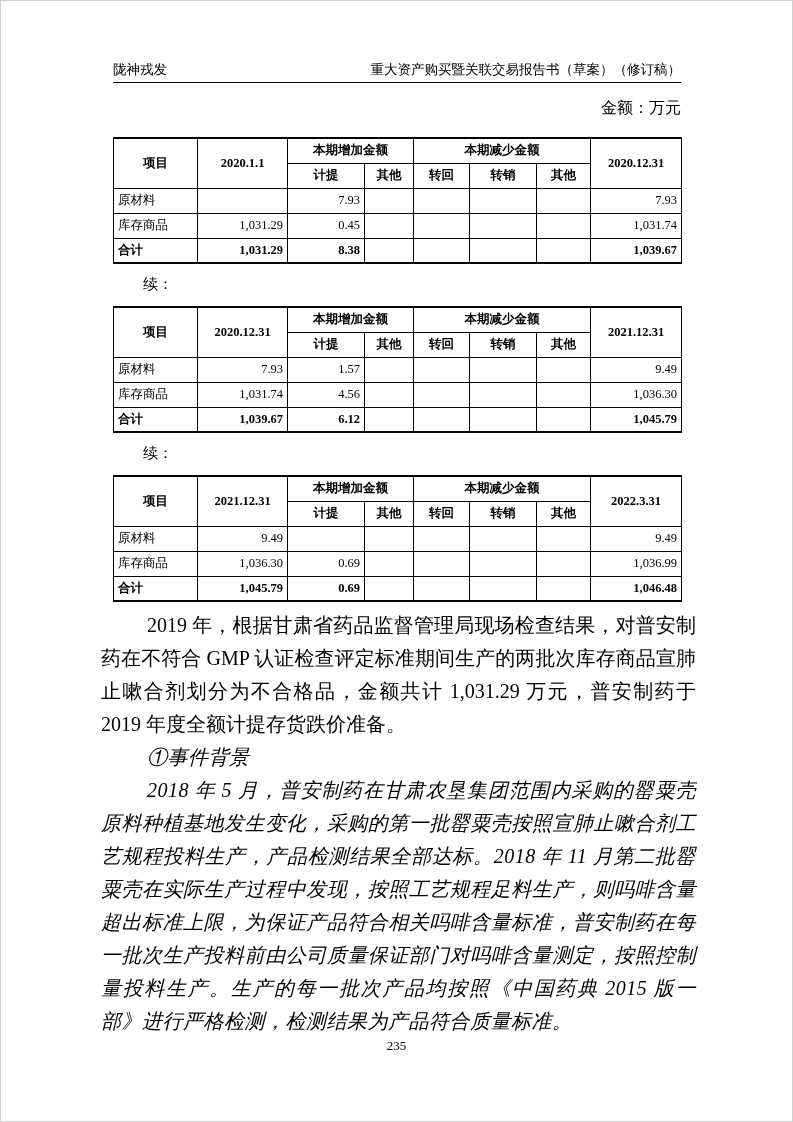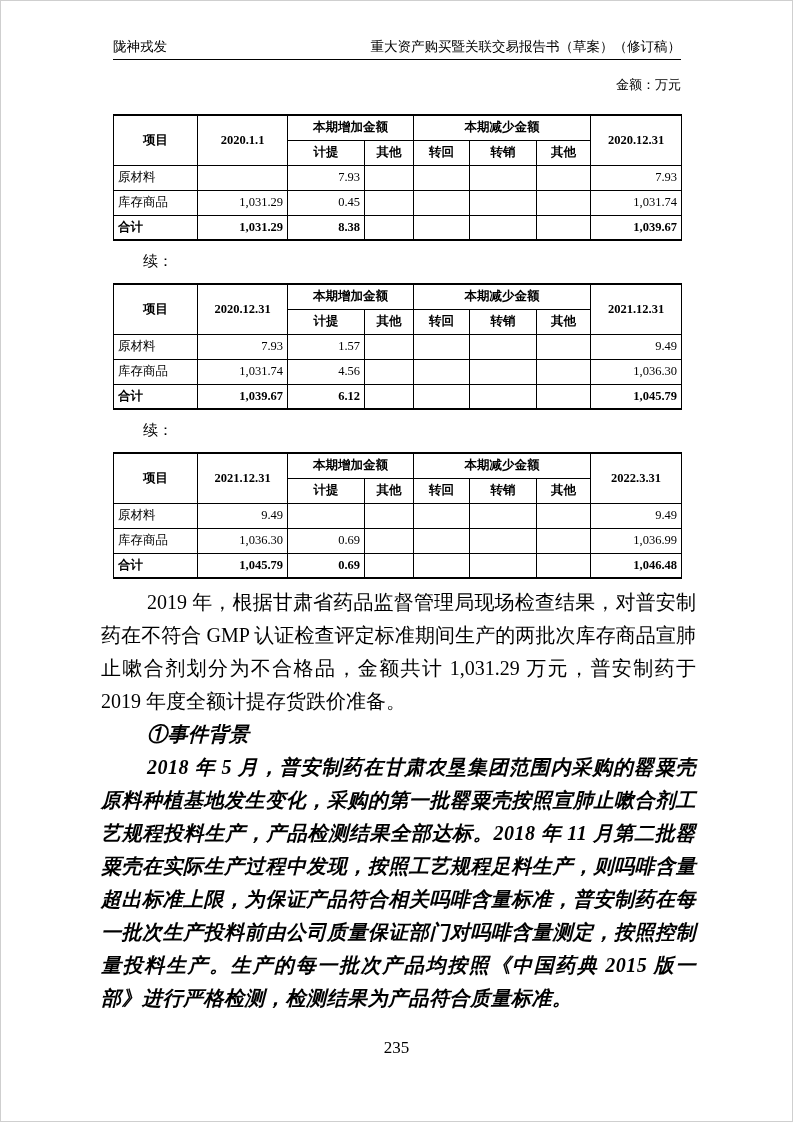--- a/index.html
+++ b/index.html
@@ -11,34 +11,34 @@
     background: #ffffff;
     color: #000000;
     font-family: "Liberation Serif", "DejaVu Serif", serif;
     outline: 1px solid #cfcfcf;
     outline-offset: -1px;
     overflow: hidden;
   }
   
   .doc-header {
     margin: 0 112px 0 113px;
-    padding-top: 38px;
+    padding-top: 61px;
     padding-bottom: 3px;
     display: flex;
     justify-content: space-between;
     align-items: flex-end;
     border-bottom: 1.5px solid #000;
     font-size: 13.5px;
     line-height: 18px;
   }
   
   .unit-note {
     margin: 17px 112px 0 113px;
     text-align: right;
-    font-size: 13px;
+    font-size: 16px;
     line-height: 16px;
   }
   
   table.fin {
     border-collapse: collapse;
     table-layout: fixed;
     width: 568px;
     margin-left: 113px;
     margin-top: 21px;
     border-top: 2.5px solid #000;
@@ -71,31 +71,31 @@
   
   .body-text {
     margin: 7px 97px 0 101px;
     font-size: 20px;
     line-height: 33px;
     text-align: justify;
   }
   .body-text p { margin: 0; text-indent: 46px; }
   .para-gap { margin-top: 15px; }
   .kai {
-    font-weight: bold;
+    font-weight: normal;
     font-style: italic;
     letter-spacing: 0.5px;
   }
   
   .page-num {
     position: absolute;
     left: 0; right: 0;
     top: 1038px;
     text-align: center;
-    font-size: 17px;
+    font-size: 13px;
   }
 </style>
 </head>
 <body>
 
 <div class="page">
 
   <div class="doc-header">
     <span>陇神戎发</span>
     <span>重大资产购买暨关联交易报告书（草案）（修订稿）</span>

